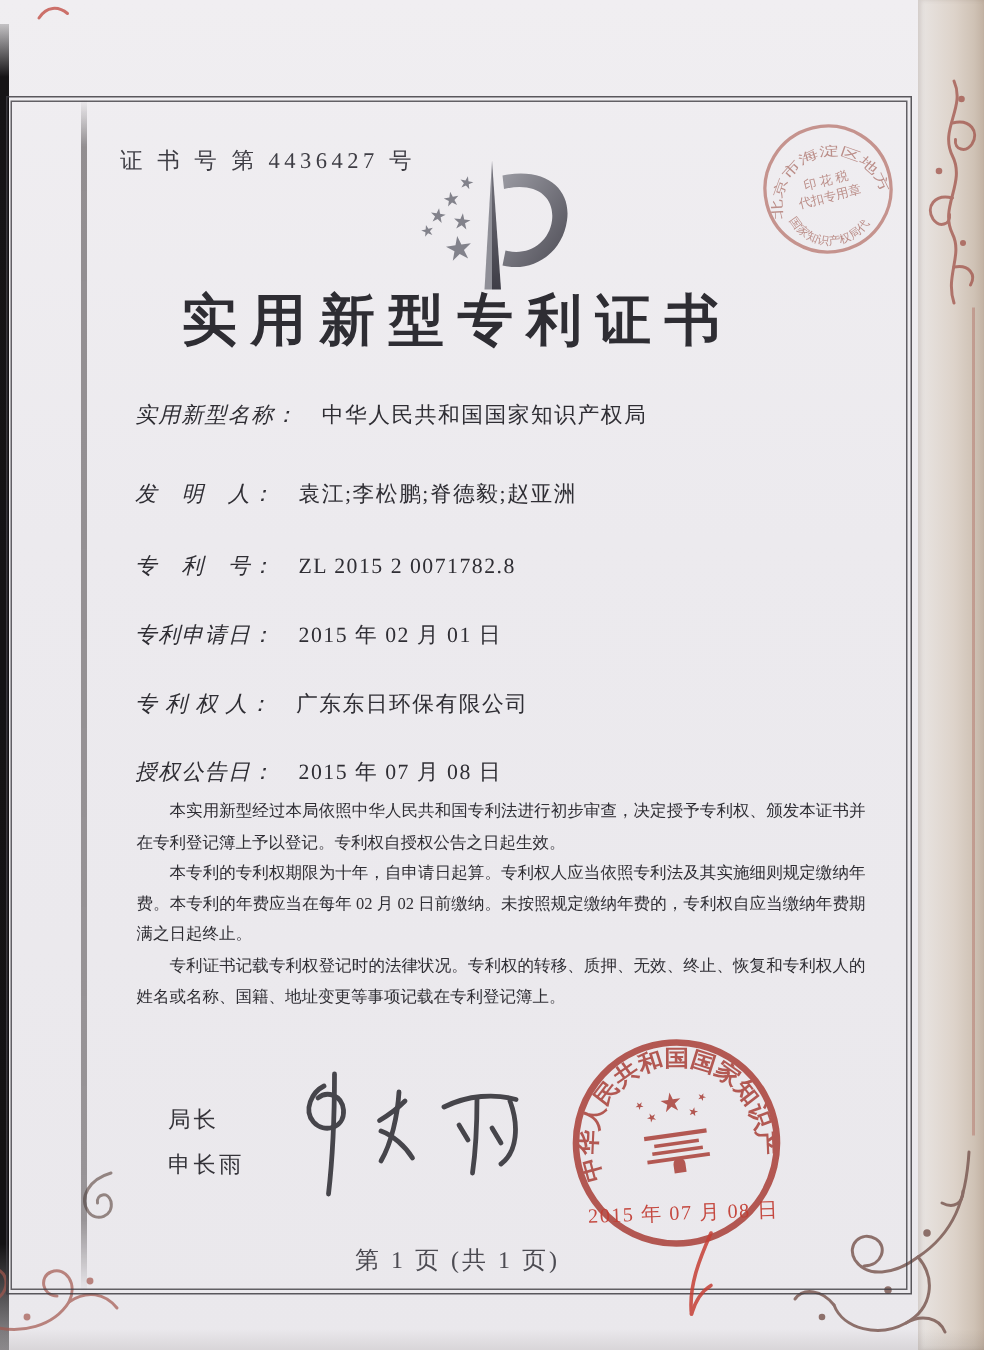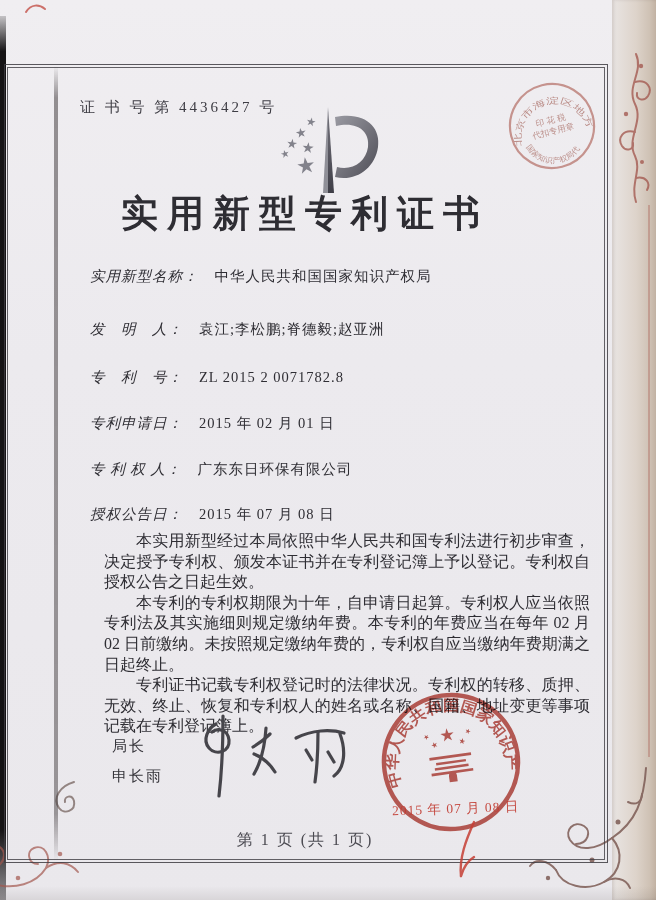--- a/index.html
+++ b/index.html
@@ -22,21 +22,21 @@
   .bottom-shade{left:0;bottom:0;width:100%;height:14px;background:linear-gradient(180deg,rgba(60,50,45,0),rgba(60,50,45,.10));}
   
   .frame{left:4px;top:64px;width:602px;height:797px;border:1.6px solid rgba(62,60,66,.85);}
   .frame::before{content:"";position:absolute;inset:2px;border:1px solid rgba(62,60,66,.8);}
   
   .cert-number{left:80px;top:98px;font-size:15px;letter-spacing:3px;color:#3e3d44;}
   .title{left:4px;top:189px;width:602px;text-align:center;font-size:37px;font-weight:600;
     letter-spacing:9px;color:#2e2d33;}
   .field{left:90px;width:500px;font-size:14.5px;letter-spacing:1px;color:#2f2e34;white-space:nowrap;}
   .flabel{margin-right:16px;font-style:italic;}
-  .body-text{left:104px;top:531px;width:486px;font-size:16px;line-height:20.6px;
+  .body-text{left:91px;top:531px;width:486px;font-size:11px;line-height:20.6px;
     text-align:justify;color:#2f2e34;}
   .body-text p{margin:0;text-indent:2em;}
   .director{left:112px;font-size:15px;letter-spacing:2px;color:#35343a;}
   .footer{left:4px;top:830px;width:602px;text-align:center;font-size:16px;letter-spacing:2px;color:#4c4b52;}
   .seal-date{left:392px;top:800px;font-size:13.5px;letter-spacing:1px;color:#c23c32;
     transform:rotate(-2deg);opacity:.92;white-space:nowrap;}
   .sr{position:absolute;width:1px;height:1px;overflow:hidden;opacity:0;pointer-events:none;}
   .red-line{left:648px;top:205px;width:2px;height:552px;background:rgba(170,95,85,.38);}
   svg{display:block;}
 </style>

